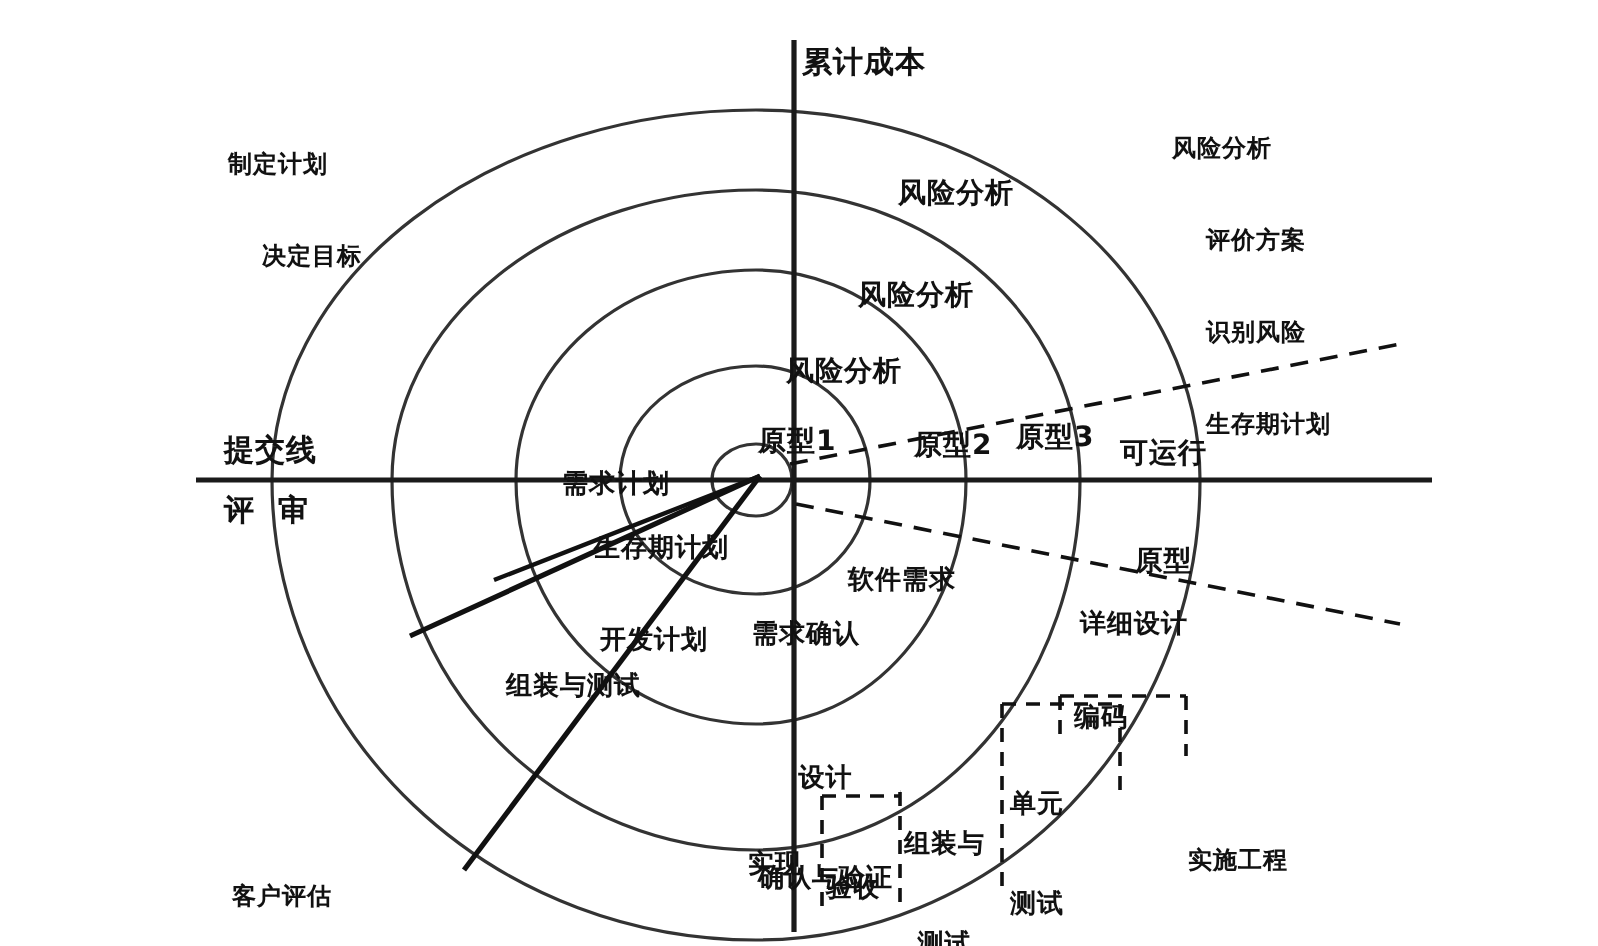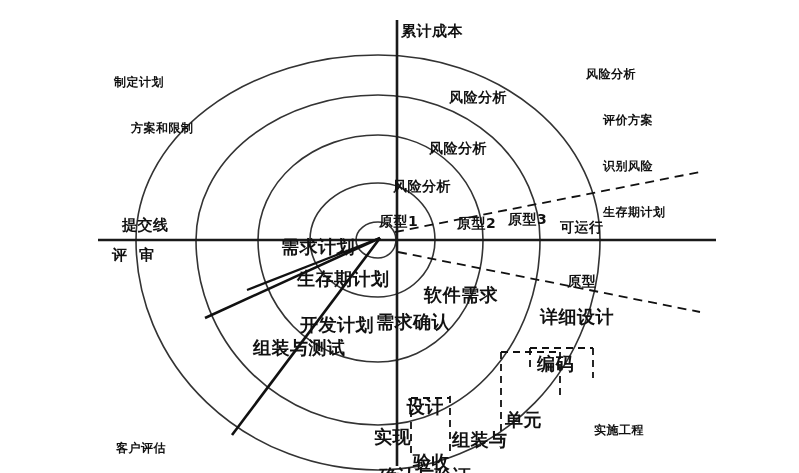--- a/index.html
+++ b/index.html
@@ -16,21 +16,21 @@
     line-height:1.28;
     white-space:pre;
     letter-spacing:.5px;
     font-family:"DejaVu Sans","Liberation Sans",sans-serif;
   }
   .corner{font-size:12px;font-weight:700;}
   .corner .l1{display:block;}
   .corner .l2{display:block;padding-left:17px;}
   .corner .l3{display:block;padding-left:17px;}
   .arc-lbl{font-size:14px;font-weight:700;}
-  .small{font-size:18px;font-weight:700;}
+  .small{font-size:13px;font-weight:700;}
   .axis-lbl{font-size:15px;font-weight:700;}
   .two-line{text-align:center;}
 </style>
 </head>
 <body>
 
 <div id="stage">
 
   <svg class="layer" viewBox="0 0 799 473">
 
@@ -89,26 +89,26 @@
       <line x1="560" y1="352" x2="560" y2="400"></line>
 
       <line x1="530" y1="348" x2="593" y2="348"></line>
       <line x1="593" y1="348" x2="593" y2="378"></line>
       <line x1="530" y1="348" x2="530" y2="368"></line>
     </g>
   </svg>
 
   <div class="lbl axis-lbl" style="left:401px;top:22px;">累计成本</div>
 
-  <div class="lbl axis-lbl" style="left:112px;top:216px;margin-left:10px;">提交线</div>
+  <div class="lbl axis-lbl" style="left:112px;top:216px;">提交线</div>
   <div class="lbl axis-lbl" style="left:112px;top:246px;">评  审</div>
 
   <div class="lbl corner" style="left:114px;top:44px;">
     <span class="l1">制定计划</span>
-    <span class="l3">方案和限制</span>
+    <span class="l2">决定目标</span>
   </div>
 
   <div class="lbl corner" style="left:586px;top:36px;">
     <span class="l1">风险分析</span>
     <span class="l2">评价方案</span>
     <span class="l3">识别风险</span>
     <span class="l3">生存期计划</span>
   </div>
 
   <div class="lbl corner" style="left:594px;top:392px;">

